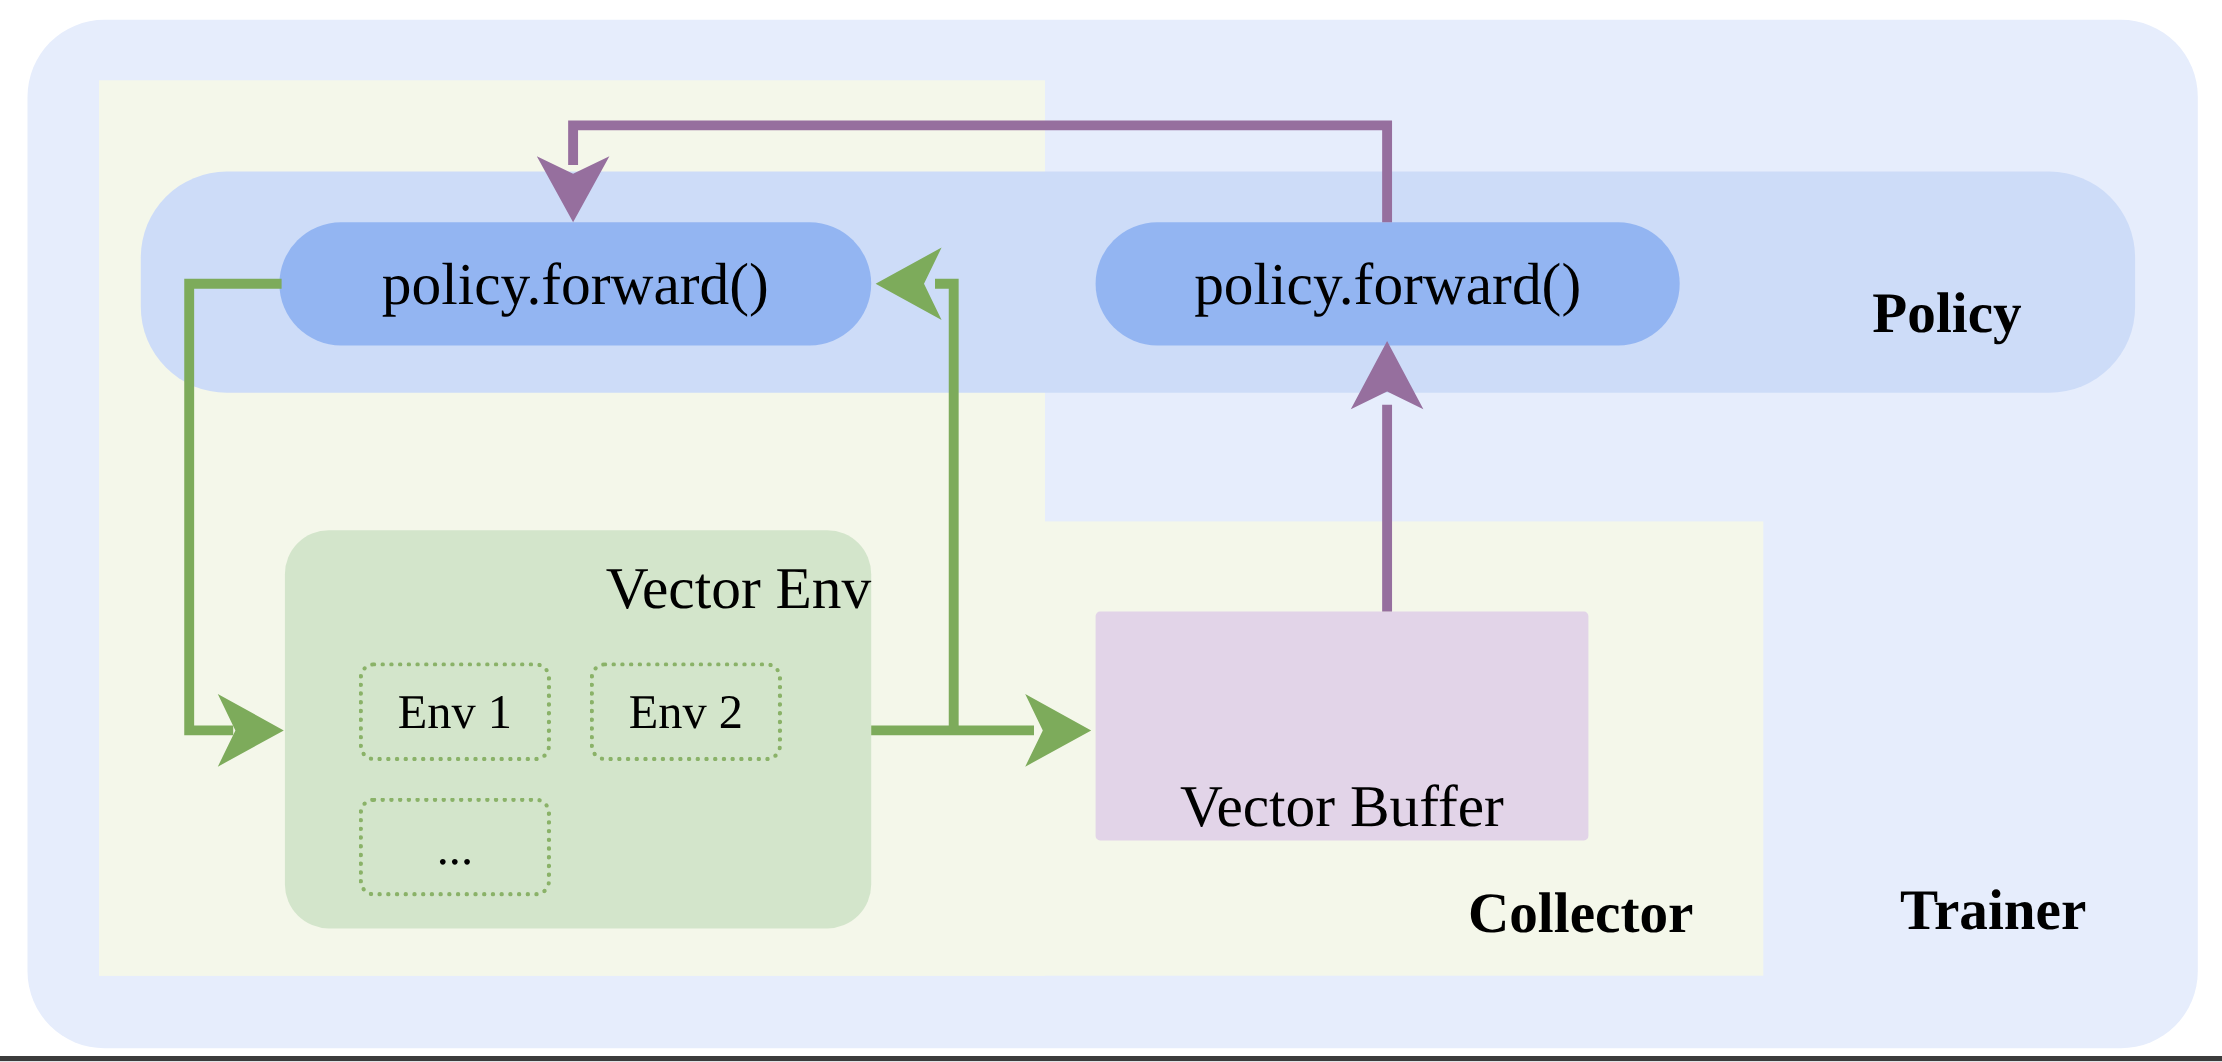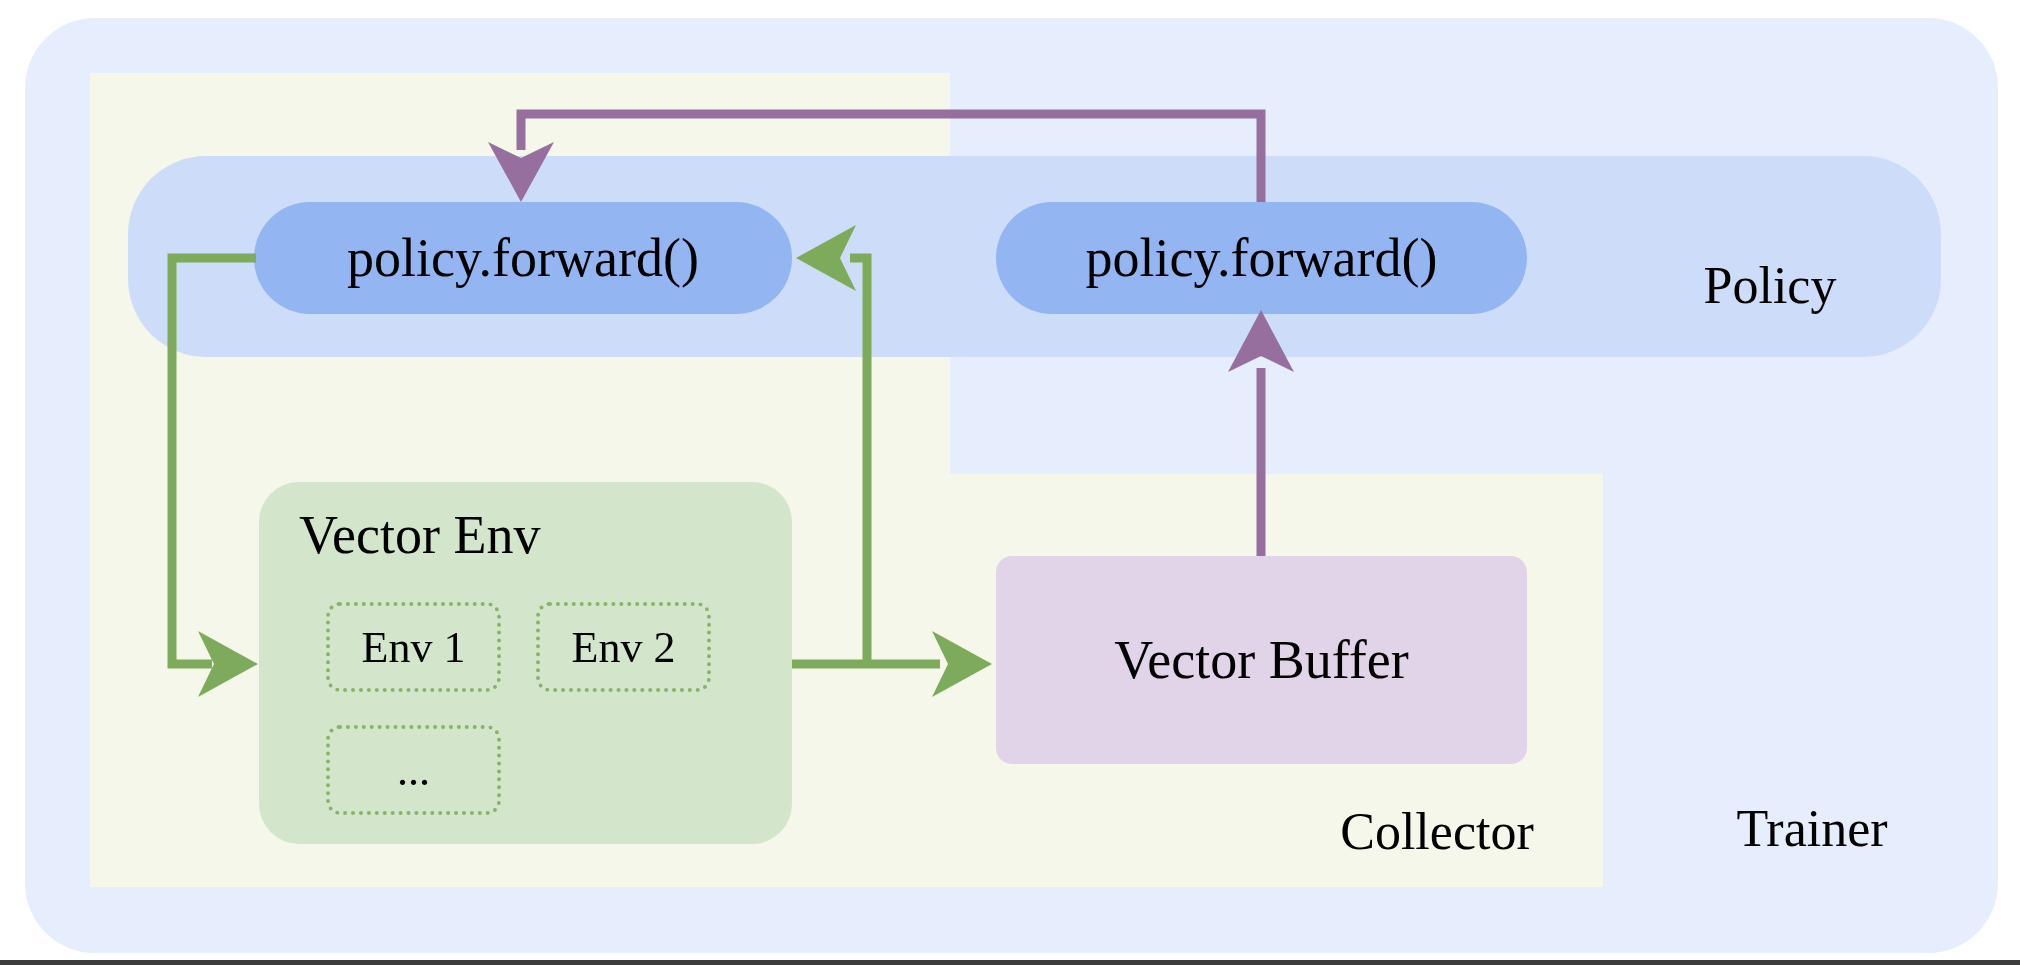--- a/index.html
+++ b/index.html
@@ -38,48 +38,48 @@
   .pill.forward{left:254px;top:202px;width:538px;height:112px;}
   .pill.update{left:996px;top:202px;width:531px;height:112px;}
 
   .envbox{
     left:259px;top:482px;width:533px;height:362px;
     background:var(--envbox);
     border-radius:40px;
   }
   .envtitle{
     position:absolute;left:0;top:22px;width:100%;
-    text-align:left;font-size:54px;padding-left:40px;
+    text-align:right;font-size:54px;
   }
   .envcell{
     position:absolute;
     width:175px;height:90px;
     border:4px dotted var(--envborder);
     border-radius:14px;
     box-sizing:border-box;
     display:flex;align-items:center;justify-content:center;
     font-size:44px;
   }
   .envcell.c1{left:67px;top:120px;text-align:right;}
   .envcell.c2{left:277px;top:120px;align-items:center;}
   .envcell.c3{left:67px;top:243px;}
   .envcell.c4{left:277px;top:243px;}
 
   .buffer{
-    left:996px;top:556px;width:531px;height:208px;
+    left:996px;top:556px;width:448px;height:208px;
     background:var(--buffer);
-    border-radius:16px;
-    display:flex;align-items:center;justify-content:center;
+    border-radius:4px;
+    display:flex;align-items:flex-end;justify-content:center;
     font-size:54px;
   }
 
   
   .rlabel{
     transform:translate(-50%,-50%);
-    font-weight:400;font-size:52px;
+    font-weight:700;font-size:52px;
     white-space:nowrap;
   }
   .rlabel.policy{left:1770px;top:285px;}
   .rlabel.collector{left:1421px;top:831px;margin-left:16px;}
   .rlabel.trainer{left:1812px;top:828px;}
 
   
   svg.arrows{position:absolute;left:0;top:0;width:2020px;height:965px;pointer-events:none;}
   .garrow{stroke:var(--green);stroke-width:9;fill:none;}
   .ghead{fill:var(--green);stroke:none;}

